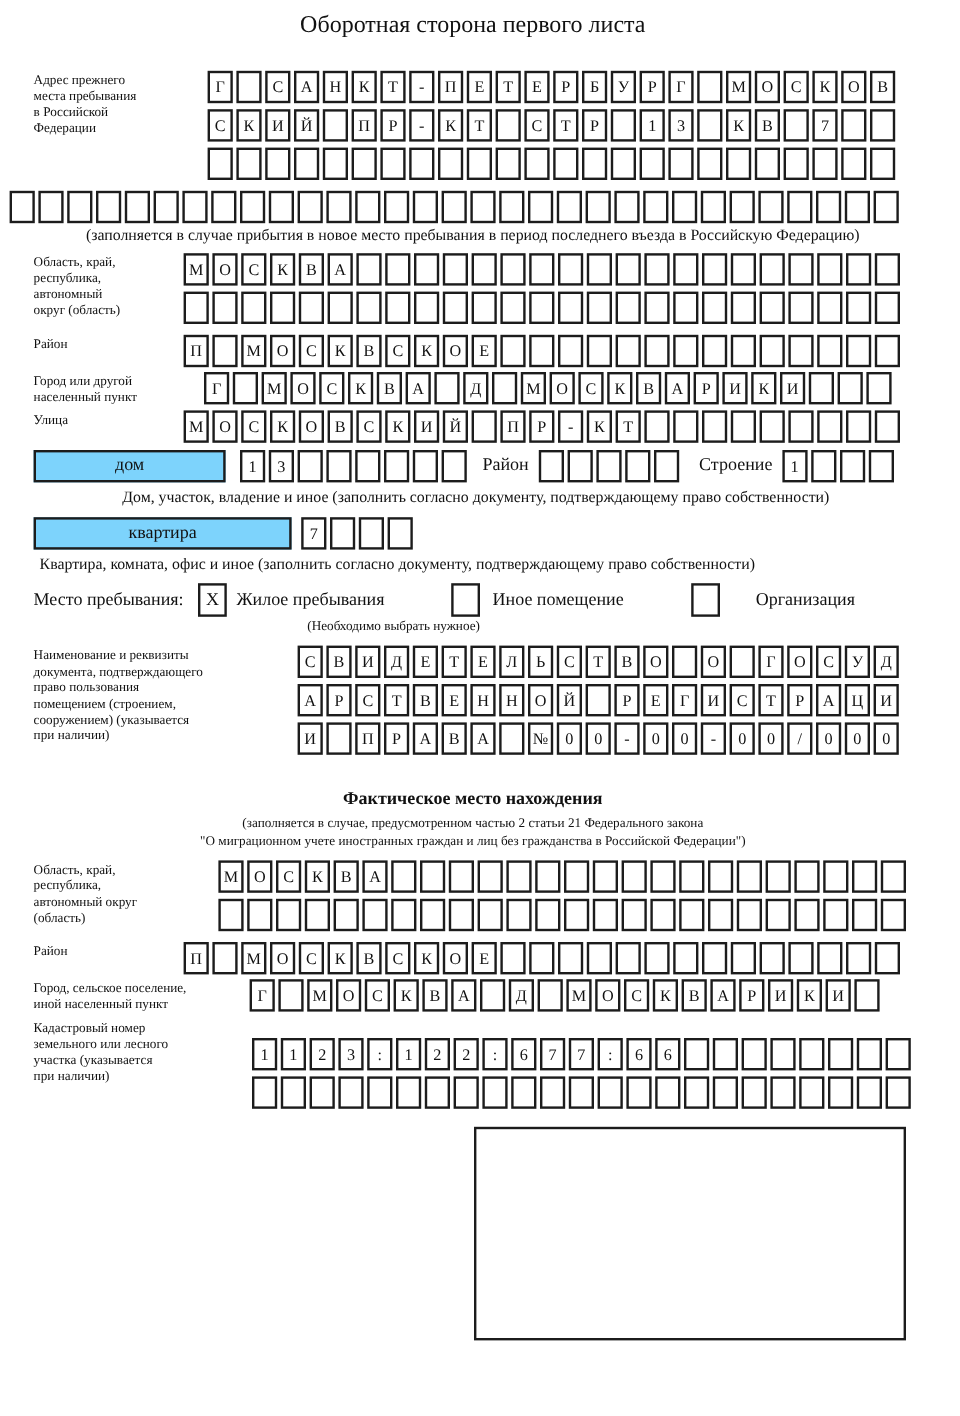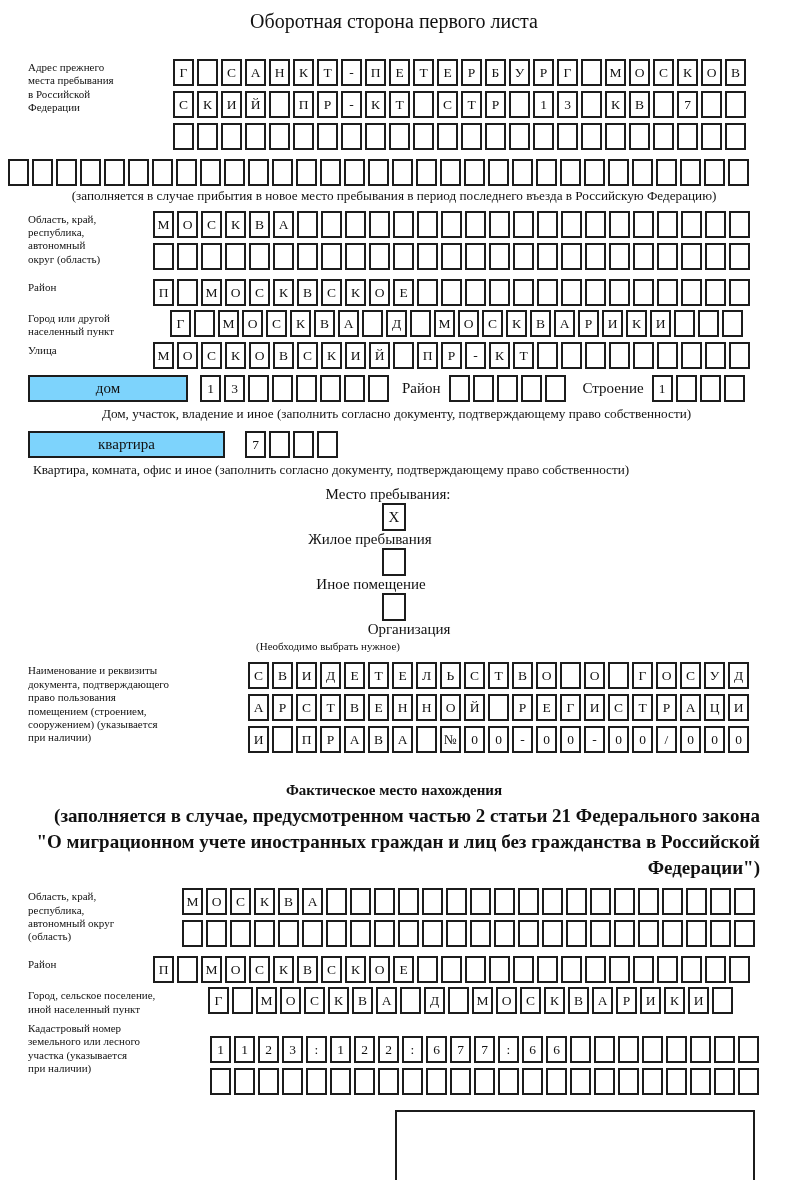--- a/index.html
+++ b/index.html
@@ -14,30 +14,30 @@
   .cellrow{display:flex;flex:none;}
   .cell{flex:none;width:17px;height:23px;border:2px solid #1c1c1c;margin-right:3px;
         font-size:13.5px;line-height:23px;text-align:center;background:#fff;}
   .fullrow{margin-left:-20px;margin-top:1px;}
   .caption{font-size:13.2px;line-height:1.25;}
   .caption.center{text-align:center;margin:2px 0 6px 0;}
   .h-bold{font-weight:bold;font-size:15.5px;text-align:center;margin:6px 0 8px 0;}
   .widebox{box-sizing:border-box;height:27px;border:2px solid #1c1c1c;text-align:center;
            font-size:15px;line-height:23px;flex:none;background:#7dd3fc;}
   .wb-dom{width:160px;margin-right:12px;}
-  .wb-kv{width:197px;margin-right:20px;}
+  .wb-kv{width:215px;margin-right:8px;}
   .inline-lbl{font-size:15px;line-height:27px;flex:none;}
   .cb{flex:none;width:20px;height:24px;border:2px solid #1c1c1c;text-align:center;
       font-size:15px;line-height:24px;background:#fff;}
-  .stay-row{display:flex;align-items:center;margin:8px 0 2px 0;flex-direction:column;}
+  .stay-row{display:flex;align-items:center;margin:8px 0 2px 0;}
   .stay-row .opt-label{font-size:15px;}
   .small-note{font-size:11px;text-align:center;width:400px;margin-left:100px;margin-bottom:10px;}
   .gap6{height:6px;}.gap14{height:14px;}
   .stamp-box{box-sizing:border-box;width:360px;height:178px;border:2px solid #1c1c1c;margin-left:367px;background:#fff;}
-  .doc-note1,.doc-note2{text-align:right;font-size:19px;line-height:1.35;font-weight:bold;}
+  .doc-note1,.doc-note2{text-align:center;font-size:11px;line-height:1.35;}
 </style>
 </head>
 <body>
 
 <div class="page">
 
   <div class="header-note">Оборотная сторона первого листа</div>
 
   <div class="frow">
     <div class="label lw145">Адрес прежнего

